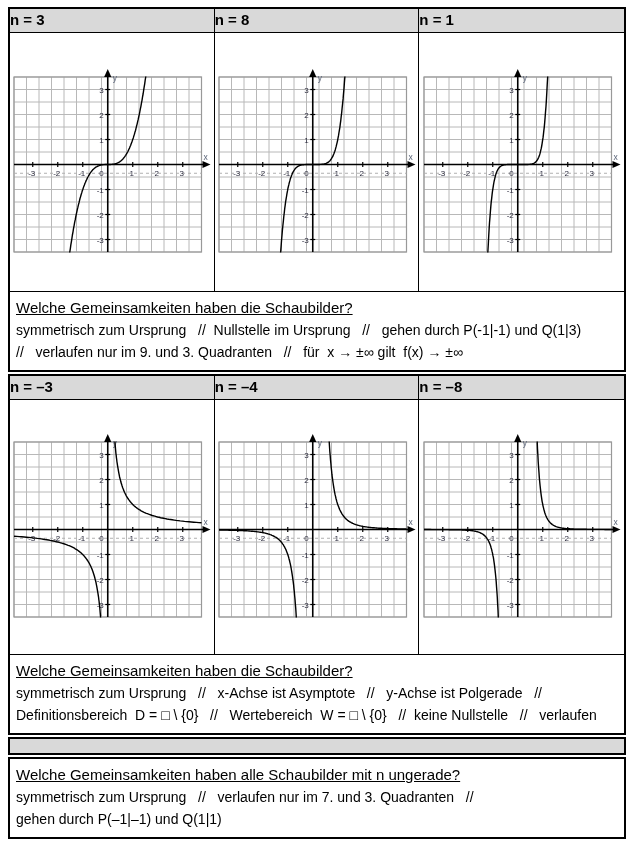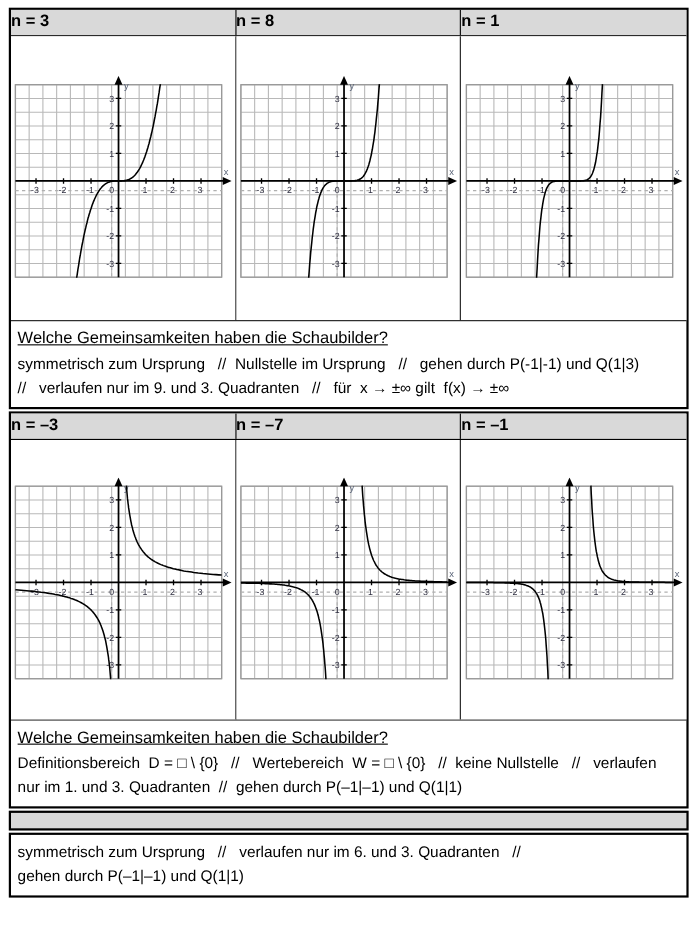--- a/index.html
+++ b/index.html
@@ -246,22 +246,22 @@
     <div class="text-block">
       <div class="question">Welche Gemeinsamkeiten haben die Schaubilder?</div>
       <div class="answer-line">symmetrisch zum Ursprung   //  Nullstelle im Ursprung   //   gehen durch P(-1|-1) und Q(1|3)</div>
       <div class="answer-line">//   verlaufen nur im 9. und 3. Quadranten   //   für  x → ±∞ gilt  f(x) → ±∞</div>
     </div>
   </div>
 
   <div class="box">
     <div class="hdr-row">
       <div class="hdr-cell">n = –3</div>
-      <div class="hdr-cell">n = –7</div>
-      <div class="hdr-cell">n = –1</div>
+      <div class="hdr-cell">n = –4</div>
+      <div class="hdr-cell">n = –8</div>
     </div>
     <div class="graph-row row2">
       <div class="graph-cell">
         <svg width="199" height="186" viewBox="0 0 199 186">
             <line x1="2" y1="8" x2="2" y2="183" stroke="#b8b8b8" stroke-width="1"></line>
             <line x1="14.5" y1="8" x2="14.5" y2="183" stroke="#b8b8b8" stroke-width="1"></line>
             <line x1="27" y1="8" x2="27" y2="183" stroke="#b8b8b8" stroke-width="1"></line>
             <line x1="39.5" y1="8" x2="39.5" y2="183" stroke="#b8b8b8" stroke-width="1"></line>
             <line x1="52" y1="8" x2="52" y2="183" stroke="#b8b8b8" stroke-width="1"></line>
             <line x1="64.5" y1="8" x2="64.5" y2="183" stroke="#b8b8b8" stroke-width="1"></line>
@@ -466,27 +466,28 @@
             <text x="91.75" y="173.5" font-size="8" text-anchor="end" fill="#2e2e40">-3</text>
             <text x="191.5" y="90.5" font-size="8.5" fill="#5a6478">x</text>
             <text x="100.75" y="12" font-size="8.5" fill="#5a6478">y</text>
             <polyline points="115.2,7.5 115.5,14.9 115.9,21.6 116.2,27.8 116.6,33.5 117.0,38.7 117.3,43.4 117.7,47.8 118.1,51.8 118.5,55.4 118.9,58.8 119.3,61.9 119.7,64.7 120.1,67.3 120.6,69.6 121.0,71.8 121.5,73.8 121.9,75.6 122.4,77.3 122.8,78.8 123.3,80.2 123.8,81.5 124.3,82.6 124.8,83.7 125.3,84.7 125.8,85.6 126.4,86.4 126.9,87.2 127.5,87.9 128.0,88.5 128.6,89.1 129.2,89.6 129.8,90.1 130.4,90.6 131.0,91.0 131.6,91.4 132.2,91.7 132.9,92.0 133.5,92.3 134.2,92.6 134.9,92.8 135.6,93.1 136.3,93.3 137.0,93.4 137.7,93.6 138.4,93.8 139.2,93.9 140.0,94.1 140.7,94.2 141.5,94.3 142.3,94.4 143.2,94.5 144.0,94.6 144.8,94.6 145.7,94.7 146.6,94.8 147.5,94.8 148.4,94.9 149.3,94.9 150.3,95.0 151.2,95.0 152.2,95.1 153.2,95.1 154.2,95.1 155.3,95.2 156.3,95.2 157.4,95.2 158.5,95.2 159.6,95.3 160.7,95.3 161.8,95.3 163.0,95.3 164.2,95.3 165.4,95.4 166.6,95.4 167.9,95.4 169.1,95.4 170.4,95.4 171.8,95.4 173.1,95.4 174.5,95.4 175.9,95.4 177.3,95.4 178.7,95.4 180.2,95.4 181.7,95.4 183.2,95.5 184.7,95.5 186.3,95.5 187.9,95.5 189.5,95.5" fill="none" stroke="#000000" stroke-width="1.4" stroke-linejoin="round"></polyline>
             <polyline points="76.3,183.5 76.0,176.1 75.6,169.4 75.3,163.2 74.9,157.5 74.5,152.3 74.2,147.6 73.8,143.2 73.4,139.2 73.0,135.6 72.6,132.2 72.2,129.1 71.8,126.3 71.4,123.7 70.9,121.4 70.5,119.2 70.0,117.2 69.6,115.4 69.1,113.7 68.7,112.2 68.2,110.8 67.7,109.5 67.2,108.4 66.7,107.3 66.2,106.3 65.7,105.4 65.1,104.6 64.6,103.8 64.0,103.1 63.5,102.5 62.9,101.9 62.3,101.4 61.7,100.9 61.1,100.4 60.5,100.0 59.9,99.6 59.3,99.3 58.6,99.0 58.0,98.7 57.3,98.4 56.6,98.2 55.9,97.9 55.2,97.7 54.5,97.6 53.8,97.4 53.1,97.2 52.3,97.1 51.5,96.9 50.8,96.8 50.0,96.7 49.2,96.6 48.3,96.5 47.5,96.4 46.7,96.4 45.8,96.3 44.9,96.2 44.0,96.2 43.1,96.1 42.2,96.1 41.2,96.0 40.3,96.0 39.3,95.9 38.3,95.9 37.3,95.9 36.2,95.8 35.2,95.8 34.1,95.8 33.0,95.8 31.9,95.7 30.8,95.7 29.7,95.7 28.5,95.7 27.3,95.7 26.1,95.6 24.9,95.6 23.6,95.6 22.4,95.6 21.1,95.6 19.7,95.6 18.4,95.6 17.0,95.6 15.6,95.6 14.2,95.6 12.8,95.6 11.3,95.6 9.8,95.6 8.3,95.5 6.8,95.5 5.2,95.5 3.6,95.5 2.0,95.5" fill="none" stroke="#000000" stroke-width="1.4" stroke-linejoin="round"></polyline>
           </svg>
       </div>
     </div>
     <div class="text-block">
       <div class="question">Welche Gemeinsamkeiten haben die Schaubilder?</div>
+      <div class="answer-line">symmetrisch zum Ursprung   //   x-Achse ist Asymptote   //   y-Achse ist Polgerade   //</div>
       <div class="answer-line">Definitionsbereich  D = □ \ {0}   //   Wertebereich  W = □ \ {0}   //  keine Nullstelle   //   verlaufen</div>
-      <div class="answer-line">nur im 1. und 3. Quadranten  //  gehen durch P(–1|–1) und Q(1|1)</div>
     </div>
   </div>
 
   <div class="box sep-bar"></div>
 
   <div class="box">
     <div class="text-block">
-      <div class="answer-line">symmetrisch zum Ursprung   //   verlaufen nur im 6. und 3. Quadranten   //</div>
+      <div class="question">Welche Gemeinsamkeiten haben alle Schaubilder mit n ungerade?</div>
+      <div class="answer-line">symmetrisch zum Ursprung   //   verlaufen nur im 7. und 3. Quadranten   //</div>
       <div class="answer-line">gehen durch P(–1|–1) und Q(1|1)</div>
     </div>
   </div>
 
 </div>
 
 </body></html>

